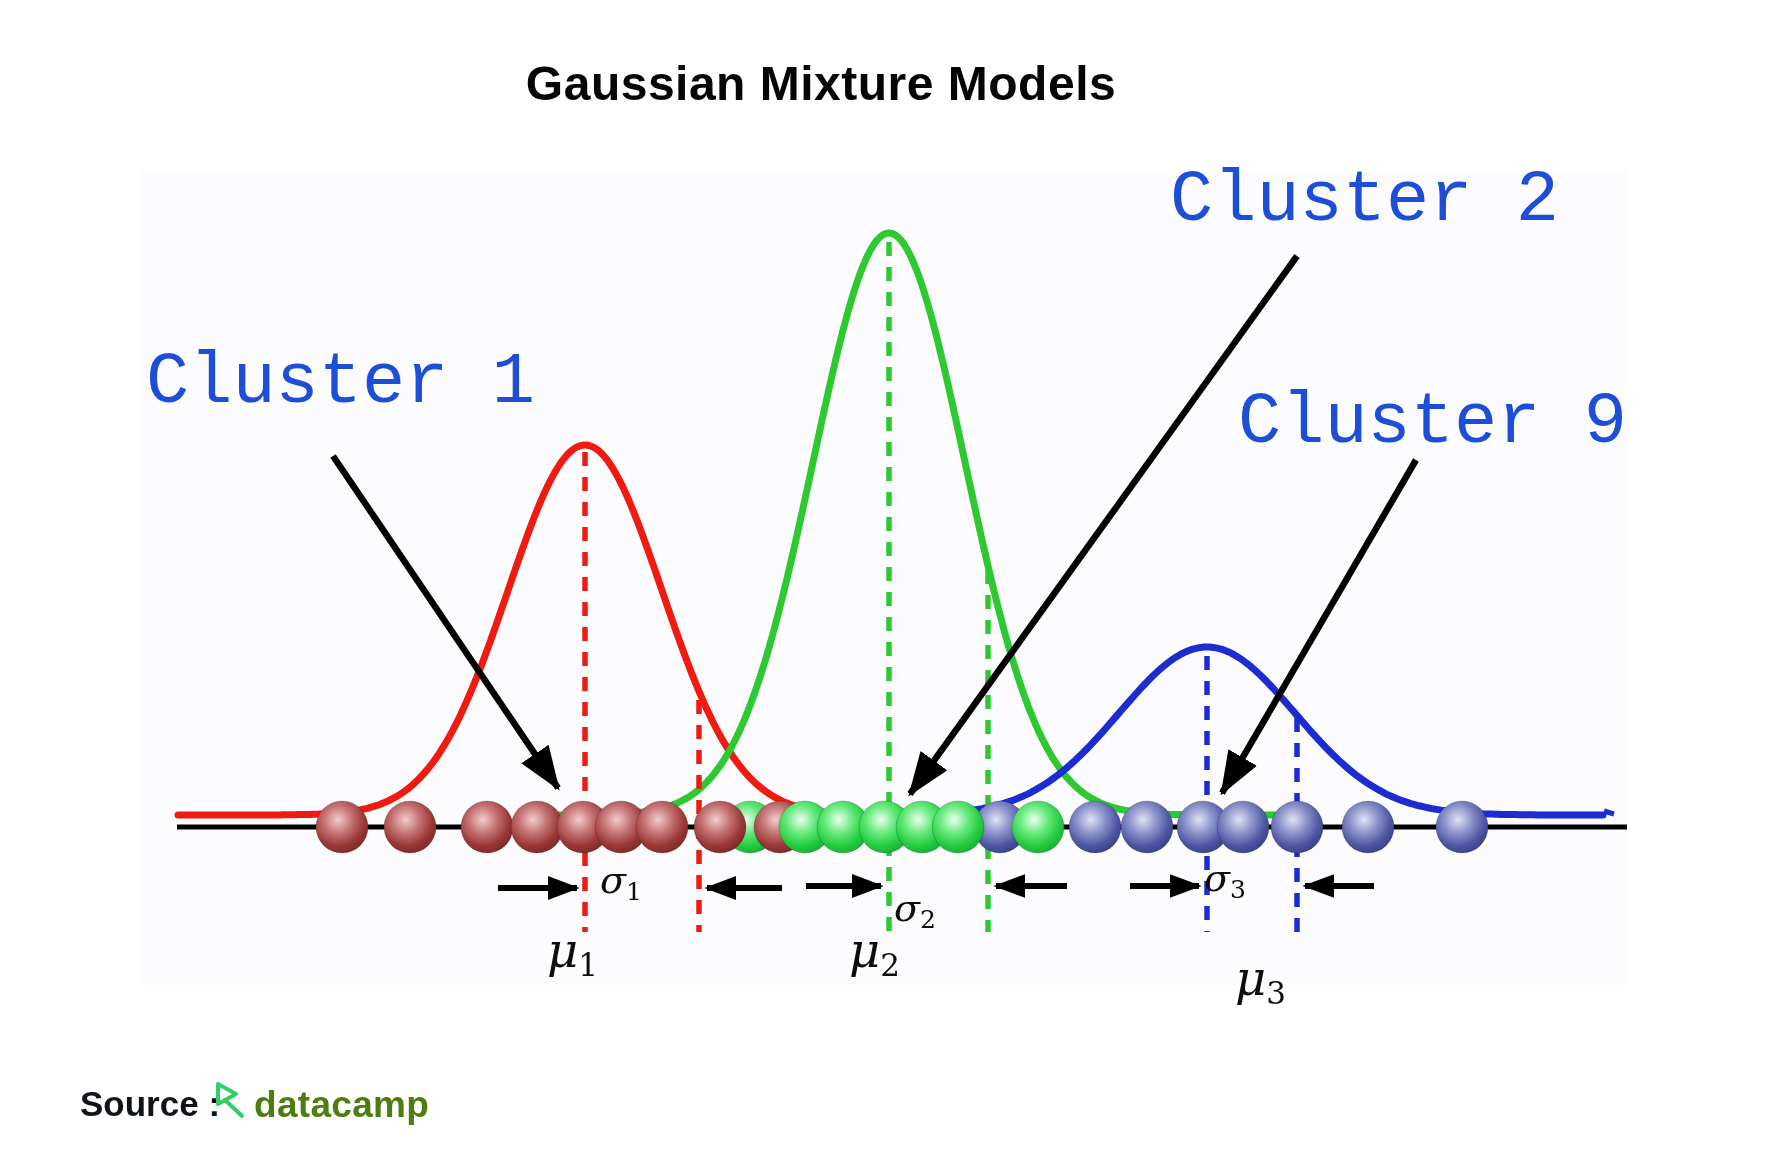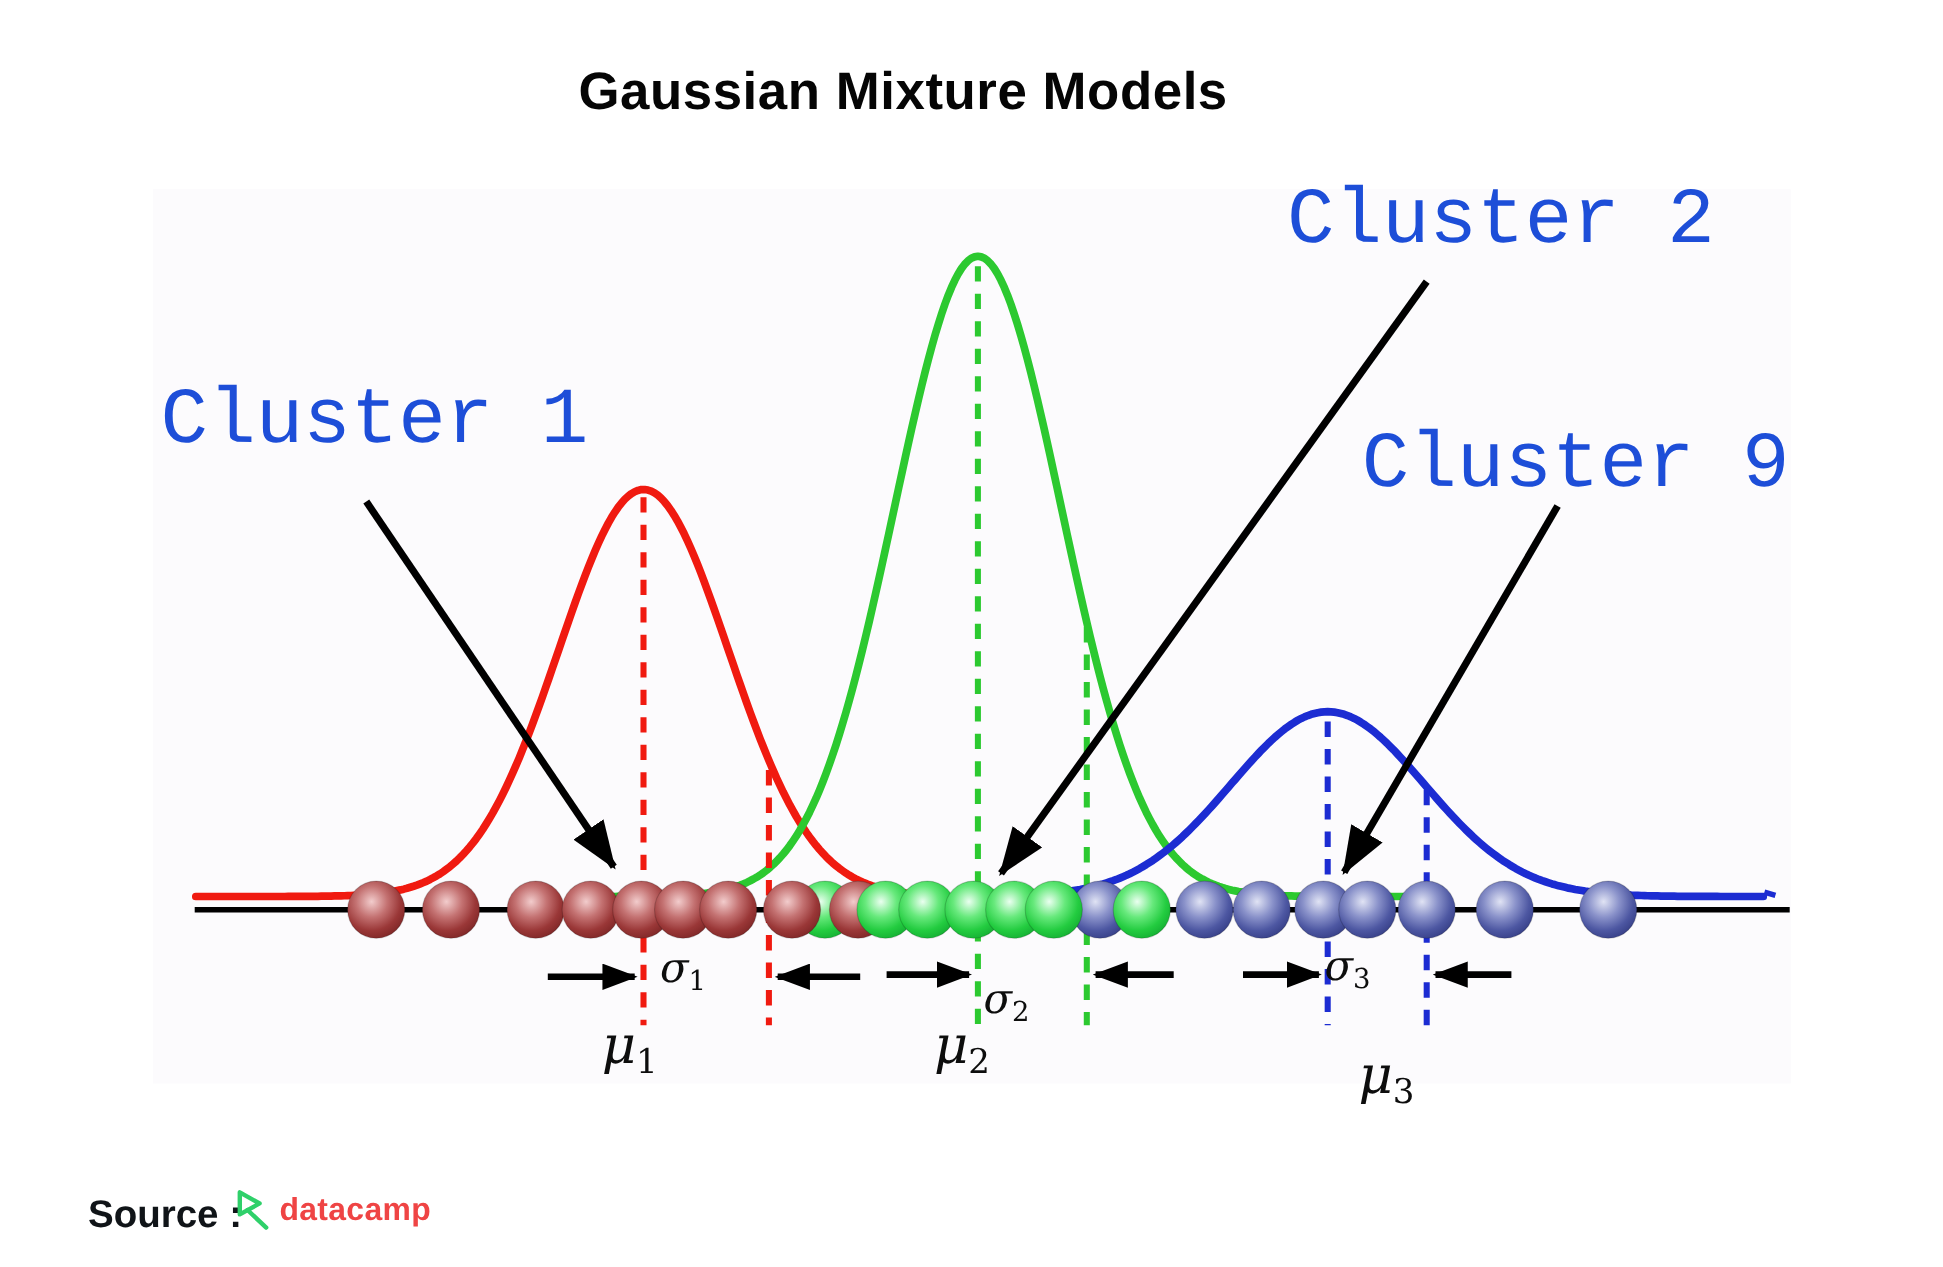--- a/index.html
+++ b/index.html
@@ -22,22 +22,22 @@
   #sigma1-label{left:600px;top:860px;}
   #sigma2-label{left:894px;top:888px;}
   #sigma3-label{left:1204px;top:858px;}
   .mu-label{width:90px;font-size:48px;line-height:52px;}
   .mu-label .sub{font-size:31px;font-style:normal;vertical-align:-9px;}
   #mu1-label{left:547px;top:924px;}
   #mu2-label{left:849px;top:924px;}
   #mu3-label{left:1235px;top:924px;margin-top:28px;}
   #source-label{left:80px;top:1084px;font-size:35px;font-weight:700;color:#101418;}
   #brand-icon{left:212px;top:1078px;}
-  #brand-name{left:254px;top:1084px;font-size:29px;font-weight:600;
-      letter-spacing:.3px;color:#ef4444;}
+  #brand-name{left:254px;top:1084px;font-size:37px;font-weight:600;
+      letter-spacing:.3px;color:#4d7c0f;}
 </style>
 </head>
 <body>
 
 <div class="abs" id="figure-bg"></div>
 
 <svg class="abs" id="fig-svg" viewBox="0 0 1766 1152" xmlns="http://www.w3.org/2000/svg">
   <defs>
     <radialGradient id="grad-red" cx="42%" cy="36%" r="78%">
       <stop offset="0%" stop-color="#f2cccc"></stop>

